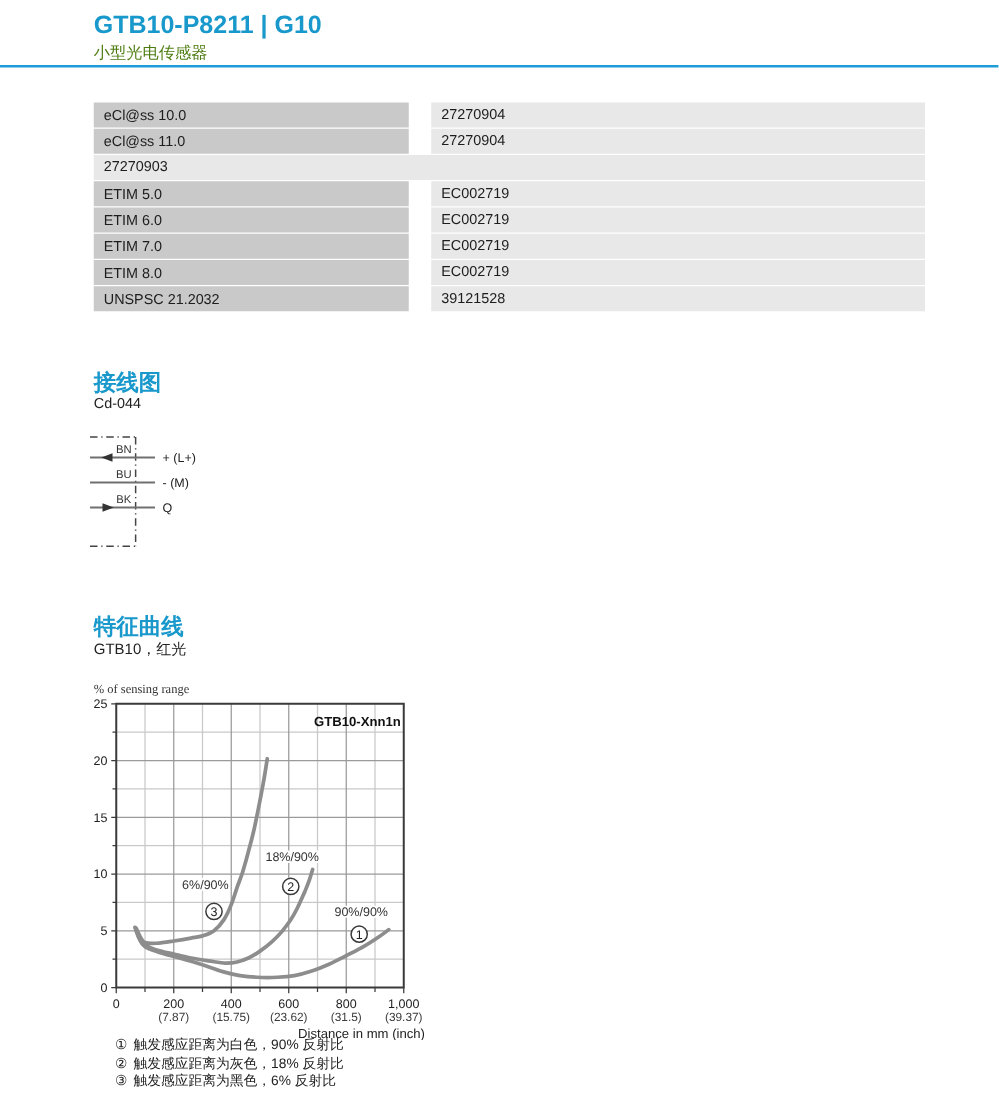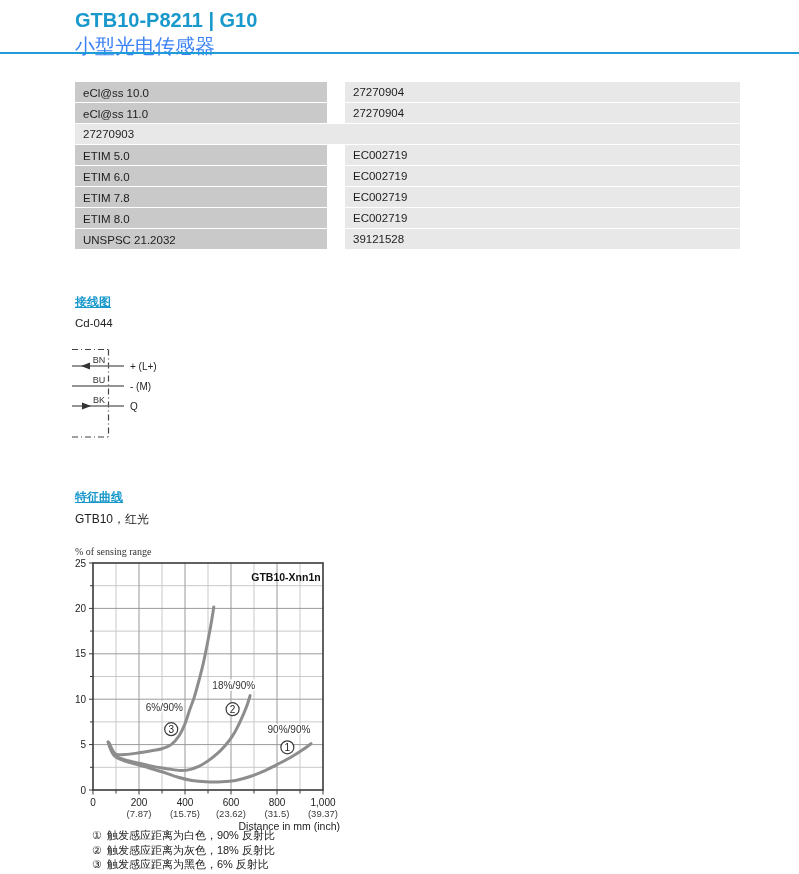--- a/index.html
+++ b/index.html
@@ -6,31 +6,31 @@
   html,body { background:#ffffff; }
   body {
     width:799px; height:874px;
     font-family:"Liberation Sans", sans-serif;
     -webkit-font-smoothing:antialiased;
   }
   .page { position:relative; width:799px; height:874px; background:#fff; overflow:hidden; }
 
   
   .title { position:absolute; left:75px; top:9px; font-size:20px; font-weight:bold; color:#1898cb;text-align:center; }
-  .subtitle { position:absolute; left:75px; top:33px; font-size:20px; color:#3b82f6; }
+  .subtitle { position:absolute; left:75px; top:33px; font-size:13px; color:#4d7c0f; }
   .rule { position:absolute; left:0; top:52px; width:799px; height:2px; background:#1e9cd8; }
 
   
   .codes { position:absolute; left:75px; top:82px; width:665px; }
   .code-row { display:flex; height:20px; margin-bottom:1px; font-size:11.5px; color:#1d1d1d; }
   .code-label { width:252px; background:#c9c9c9; padding:5px 0 0 8px; margin-right:18px; }
   .code-value { flex:1; background:#e8e8e8; padding:4px 16px 0 8px; }
 
   
-  .section-heading { position:absolute; left:75px; font-size:12px; font-weight:bold; color:#1898cb;text-decoration:underline; }
+  .section-heading { position:absolute; left:75px; font-size:18px; font-weight:bold; color:#1898cb; }
   #wiring-heading { top:294px; }
   #wiring-code { position:absolute; left:75px; top:317px; font-size:11.5px; color:#222; }
   #wiring-svg { position:absolute; left:70px; top:345px; }
 
   #curves-heading { top:489px; }
   #curves-subtitle { position:absolute; left:75px; top:511px; font-size:12px; color:#222; }
   #chart-ylabel { position:absolute; left:75px; top:546px; font-size:10px; color:#333;font-family:Liberation Serif, serif; }
   #chart-svg { position:absolute; left:62px; top:556px; }
 
   
@@ -61,21 +61,21 @@
       </div>
       <div class="code-row">
         <div class="code-label">ETIM 5.0</div>
         <div class="code-value">EC002719</div>
       </div>
       <div class="code-row">
         <div class="code-label">ETIM 6.0</div>
         <div class="code-value">EC002719</div>
       </div>
       <div class="code-row">
-        <div class="code-label">ETIM 7.8</div>
+        <div class="code-label">ETIM 7.0</div>
         <div class="code-value">EC002719</div>
       </div>
       <div class="code-row">
         <div class="code-label">ETIM 8.0</div>
         <div class="code-value">EC002719</div>
       </div>
       <div class="code-row">
         <div class="code-label">UNSPSC 21.2032</div>
         <div class="code-value">39121528</div>
       </div>

